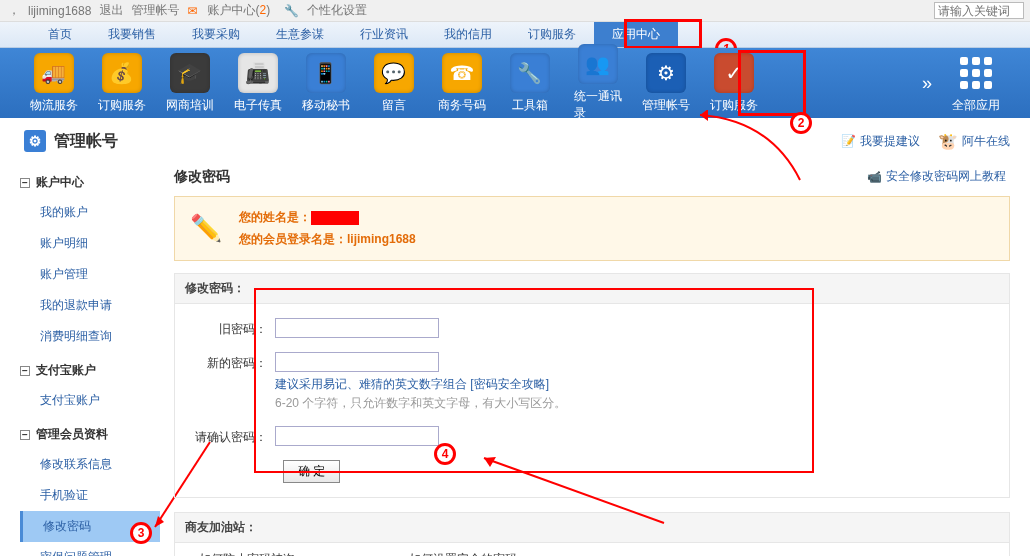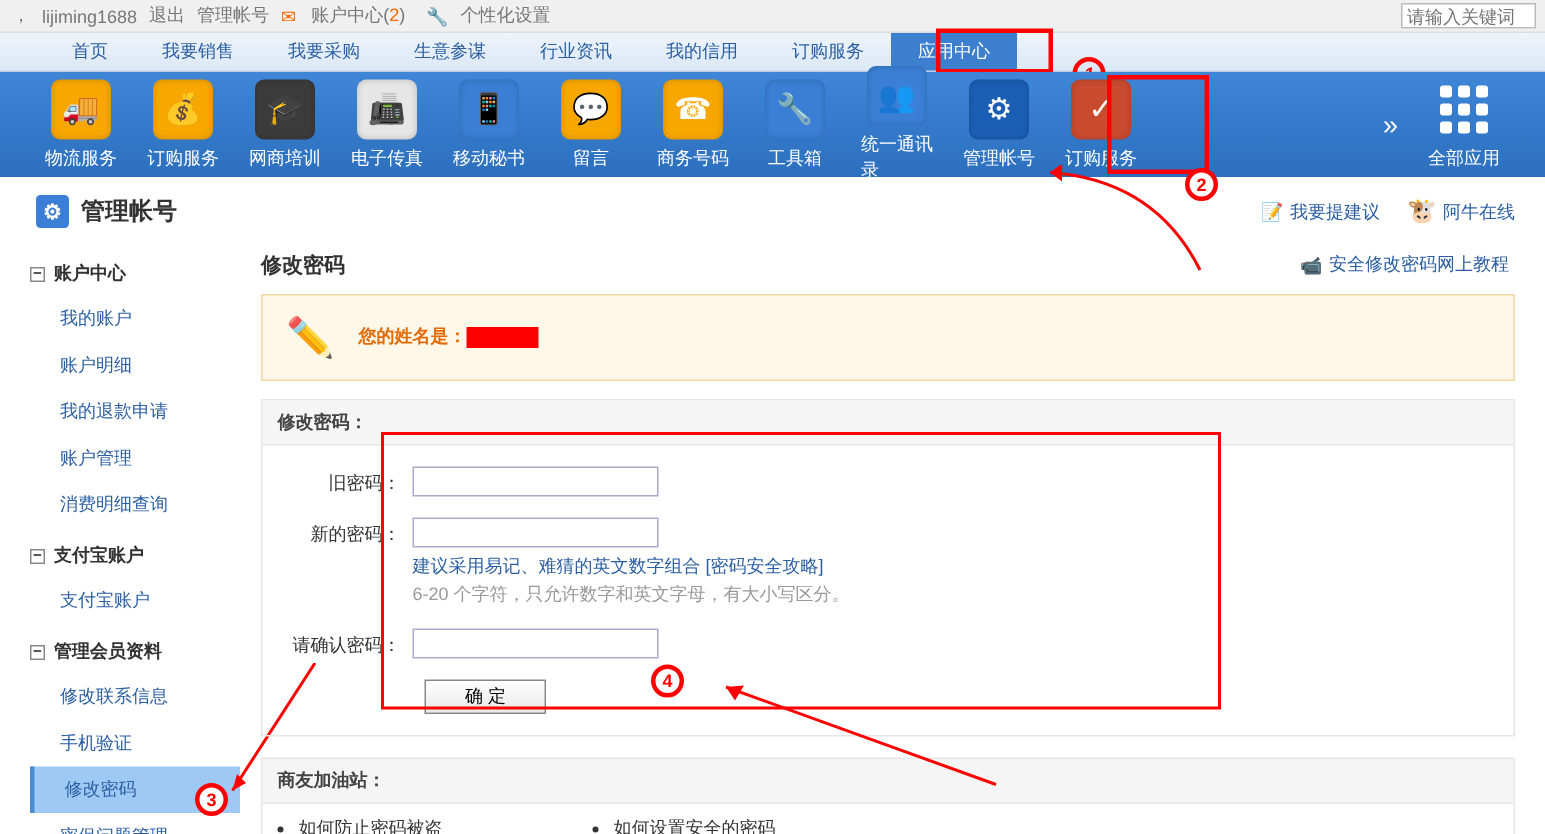--- a/index.html
+++ b/index.html
@@ -65,21 +65,21 @@
 .panel { border:1px solid #e6e6e6; margin-bottom:14px; }
 .panel-head { background:#f5f5f5; border-bottom:1px solid #e6e6e6; padding:6px 10px; font-weight:bold; color:#444; }
 .panel-body { padding:14px 20px; }
 
 .form-row { display:flex; align-items:flex-start; margin-bottom:14px; }
 .form-row label { width:80px; text-align:right; padding-right:8px; padding-top:3px; }
 .form-row .field { flex:1; }
 .form-row input[type=password] { width:164px; height:20px; border:1px solid #aac; }
 .tip { color:#2b5fa4; margin-top:4px; }
 .tip2 { color:#999; margin-top:2px; }
-.btn { padding:2px 26px; border:1px solid #888; background:linear-gradient(#fff,#e8e8e8); cursor:pointer; font-size:12px; }
+.btn { padding:2px 14px; border:1px solid #888; background:linear-gradient(#fff,#e8e8e8); cursor:pointer; font-size:12px; }
 .form-actions { padding-left:88px; }
 
 .main .redbox4 { position:absolute; border:2px solid red; left:80px; top:120px; width:560px; height:185px; pointer-events:none; }
 .main .redcircle4 { position:absolute; border:3px solid red; border-radius:50%; width:22px; height:22px; left:260px; top:275px; display:flex; align-items:center; justify-content:center; color:red; font-weight:bold; }
 .main .arrow4 { position:absolute; left:300px; top:285px; width:200px; height:80px; pointer-events:none; }
 
 .arrowline-sidebar { position:absolute; left:150px; top:290px; width:70px; height:90px; pointer-events:none; }
 
 .bullets { padding:8px 0 0 10px; display:flex; gap:100px; color:#333; }
 .bullets li { list-style:disc; margin-left:14px; }
@@ -209,22 +209,22 @@
     </svg>
 
   <div class="sidebar" id="sidebar">
       <div class="side-group">
         <div class="side-head">
           <span class="toggle">−</span>
           <span>账户中心</span>
         </div>
         <div class="side-item">我的账户</div>
         <div class="side-item">账户明细</div>
+        <div class="side-item">账户管理</div>
         <div class="side-item">我的退款申请</div>
-        <div class="side-item">账户管理</div>
         <div class="side-item">消费明细查询</div>
       </div>
     <div class="side-group">
         <div class="side-head">
           <span class="toggle">−</span>
           <span>支付宝账户</span>
         </div>
         <div class="side-item">支付宝账户</div>
       </div>
       <div class="side-group">
@@ -244,20 +244,21 @@
     <h2 class="section">修改密码</h2>
     <a class="help-link">
         <span class="cam">📹</span>
         <span>安全修改密码网上教程</span>
       </a>
 
     <div class="infobox">
       <span class="pencil">✏️</span>
       <div class="lines">
         <div><span>您的姓名是：</span><span class="mask"></span></div>
+        <div><span>您的会员登录名是：</span><span class="loginname">lijiming1688</span></div>
       </div>
     </div>
 
     <div class="panel">
       <div class="panel-head">修改密码：</div>
       <div class="panel-body">
         <div class="form-row">
           <label>旧密码：</label>
           <div class="field"><input type="password" style=""></div>
         </div>

